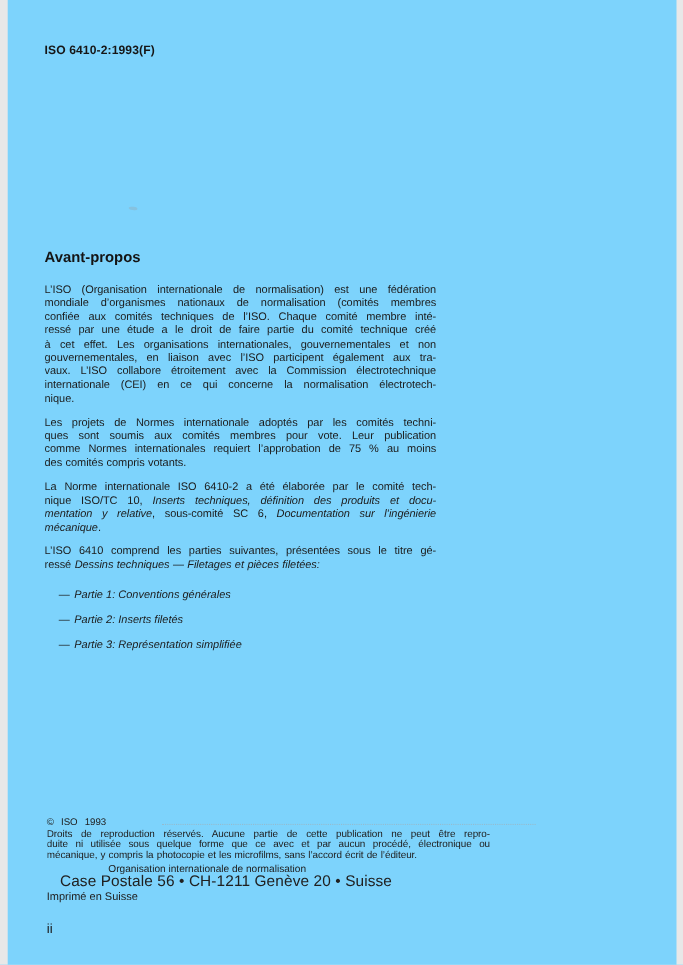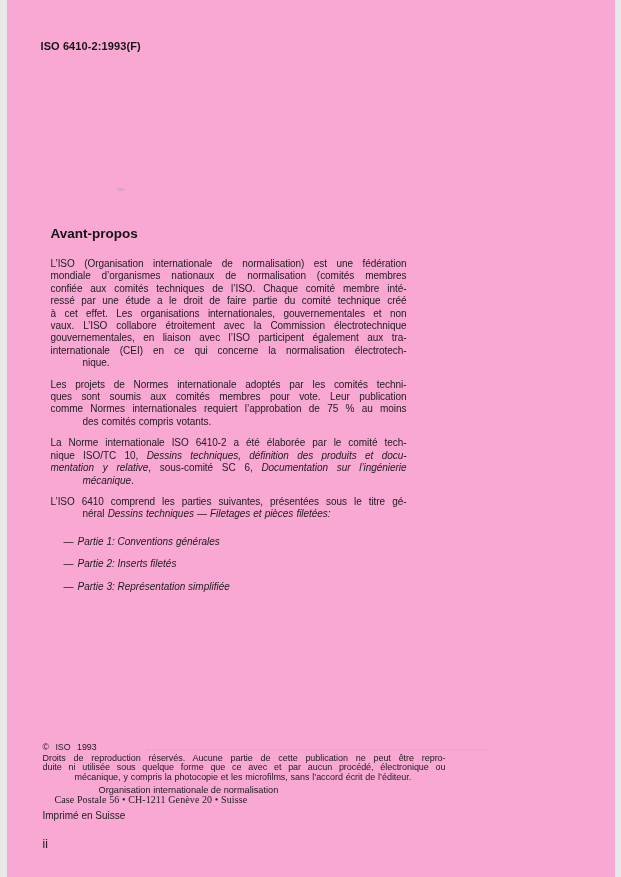--- a/index.html
+++ b/index.html
@@ -5,21 +5,21 @@
   html, body { margin: 0; padding: 0; }
   body {
     font-family: "Liberation Sans", sans-serif;
     background: #e8e8e8;
   }
   .page {
     position: relative;
     width: 608px;
     height: 877px;
     margin: 0 auto;
-    background: #f9a8d4;
+    background: #7dd3fc;
     color: #1b1b1b;
     overflow: hidden;
   }
   .doc-header {
     position: absolute;
     left: 34px;
     top: 40px;
     font-size: 11px;
     font-weight: bold;
     letter-spacing: 0.1px;
@@ -31,41 +31,41 @@
     top: 188px;
     width: 8px;
     height: 3px;
     background: #9a9a9a;
     opacity: 0.3;
     border-radius: 50%;
     transform: rotate(8deg);
   }
   .content {
     position: absolute;
-    left: 44px;
+    left: 34px;
     top: 226px;
     width: 356px;
   }
   .foreword-title {
     font-size: 13.5px;
     font-weight: bold;
     margin: 0 0 17px 0;
     color: #141414;
   }
   .paragraphs { font-size: 10px; }
   .paragraph { margin: 0 0 9px 0; }
   .jline {
     line-height: 12.4px;
     text-align: justify;
     text-align-last: justify;
     letter-spacing: -0.05px;
     word-spacing: 0.4px;
     overflow: hidden;
   }
-  .jline.last { text-align-last: left; margin-left: 32px; }
+  .jline.last { text-align-last: left; }
   .jline em, .parts-list em { font-style: italic; }
   .parts-list {
     margin-top: 15px;
     font-size: 10px;
   }
   .list-item {
     display: flex;
     margin: 0 0 10px 0;
     line-height: 12.4px;
   }
@@ -99,21 +99,21 @@
   }
   .rights-text { font-size: 9px; width: 403px; }
   .rights-text .jline {
     line-height: 9.4px;
     letter-spacing: -0.05px;
   }
   .org-block {
     margin: 3px 0 0 12px;
   }
   .org-name { font-size: 9.2px; line-height: 10px; margin-left: 44px; }
-  .org-address { font-size: 10px; line-height: 10px; letter-spacing: 0.1px; font-family: Liberation Serif, serif; }
+  .org-address { font-size: 14px; line-height: 10px; letter-spacing: 0.1px; }
   .printed-line {
     margin-top: 5px;
     font-size: 10px;
   }
   .page-number {
     position: absolute;
     left: 36px;
     top: 837px;
     font-size: 12px;
     color: #161616;
@@ -131,40 +131,40 @@
   <div class="content">
     <h1 class="foreword-title">Avant-propos</h1>
 
     <div class="paragraphs">
         <div class="paragraph">
           <div class="jline"><span>L’ISO (Organisation internationale de normalisation) est une fédération</span></div>
           <div class="jline"><span>mondiale d’organismes nationaux de normalisation (comités membres</span></div>
           <div class="jline"><span>confiée aux comités techniques de l’ISO. Chaque comité membre inté-</span></div>
           <div class="jline"><span>ressé par une étude a le droit de faire partie du comité technique créé</span></div>
           <div class="jline"><span>à cet effet. Les organisations internationales, gouvernementales et non</span></div>
+          <div class="jline"><span>gouvernementales, en liaison avec l’ISO participent également aux tra-</span></div>
           <div class="jline"><span>vaux. L’ISO collabore étroitement avec la Commission électrotechnique</span></div>
-          <div class="jline"><span>gouvernementales, en liaison avec l’ISO participent également aux tra-</span></div>
           <div class="jline"><span>internationale (CEI) en ce qui concerne la normalisation électrotech-</span></div>
           <div class="jline last"><span>nique.</span></div>
         </div>
         <div class="paragraph">
           <div class="jline"><span>Les projets de Normes internationale adoptés par les comités techni-</span></div>
           <div class="jline"><span>ques sont soumis aux comités membres pour vote. Leur publication</span></div>
           <div class="jline"><span>comme Normes internationales requiert l’approbation de 75 % au moins</span></div>
           <div class="jline last"><span>des comités compris votants.</span></div>
         </div>
         <div class="paragraph">
           <div class="jline"><span>La Norme internationale ISO 6410-2 a été élaborée par le comité tech-</span></div>
-          <div class="jline"><span>nique ISO/TC 10, </span><em>Dessins techniques, définition des produits et docu-</em></div>
+          <div class="jline"><span>nique ISO/TC 10, </span><em>Inserts techniques, définition des produits et docu-</em></div>
           <div class="jline"><em>mentation y relative</em><span>, sous-comité SC 6, </span><em>Documentation sur l’ingénierie</em></div>
           <div class="jline last"><em>mécanique</em><span>.</span></div>
         </div>
         <div class="paragraph">
           <div class="jline"><span>L’ISO 6410 comprend les parties suivantes, présentées sous le titre gé-</span></div>
-          <div class="jline last"><span>néral </span><em>Dessins techniques — Filetages et pièces filetées:</em></div>
+          <div class="jline last"><span>ressé </span><em>Dessins techniques — Filetages et pièces filetées:</em></div>
         </div>
       </div>
 
     <div class="parts-list">
         <div class="list-item">
           <span class="dash">—</span>
           <em>Partie 1: Conventions générales</em>
         </div>
         <div class="list-item">
           <span class="dash">—</span>

